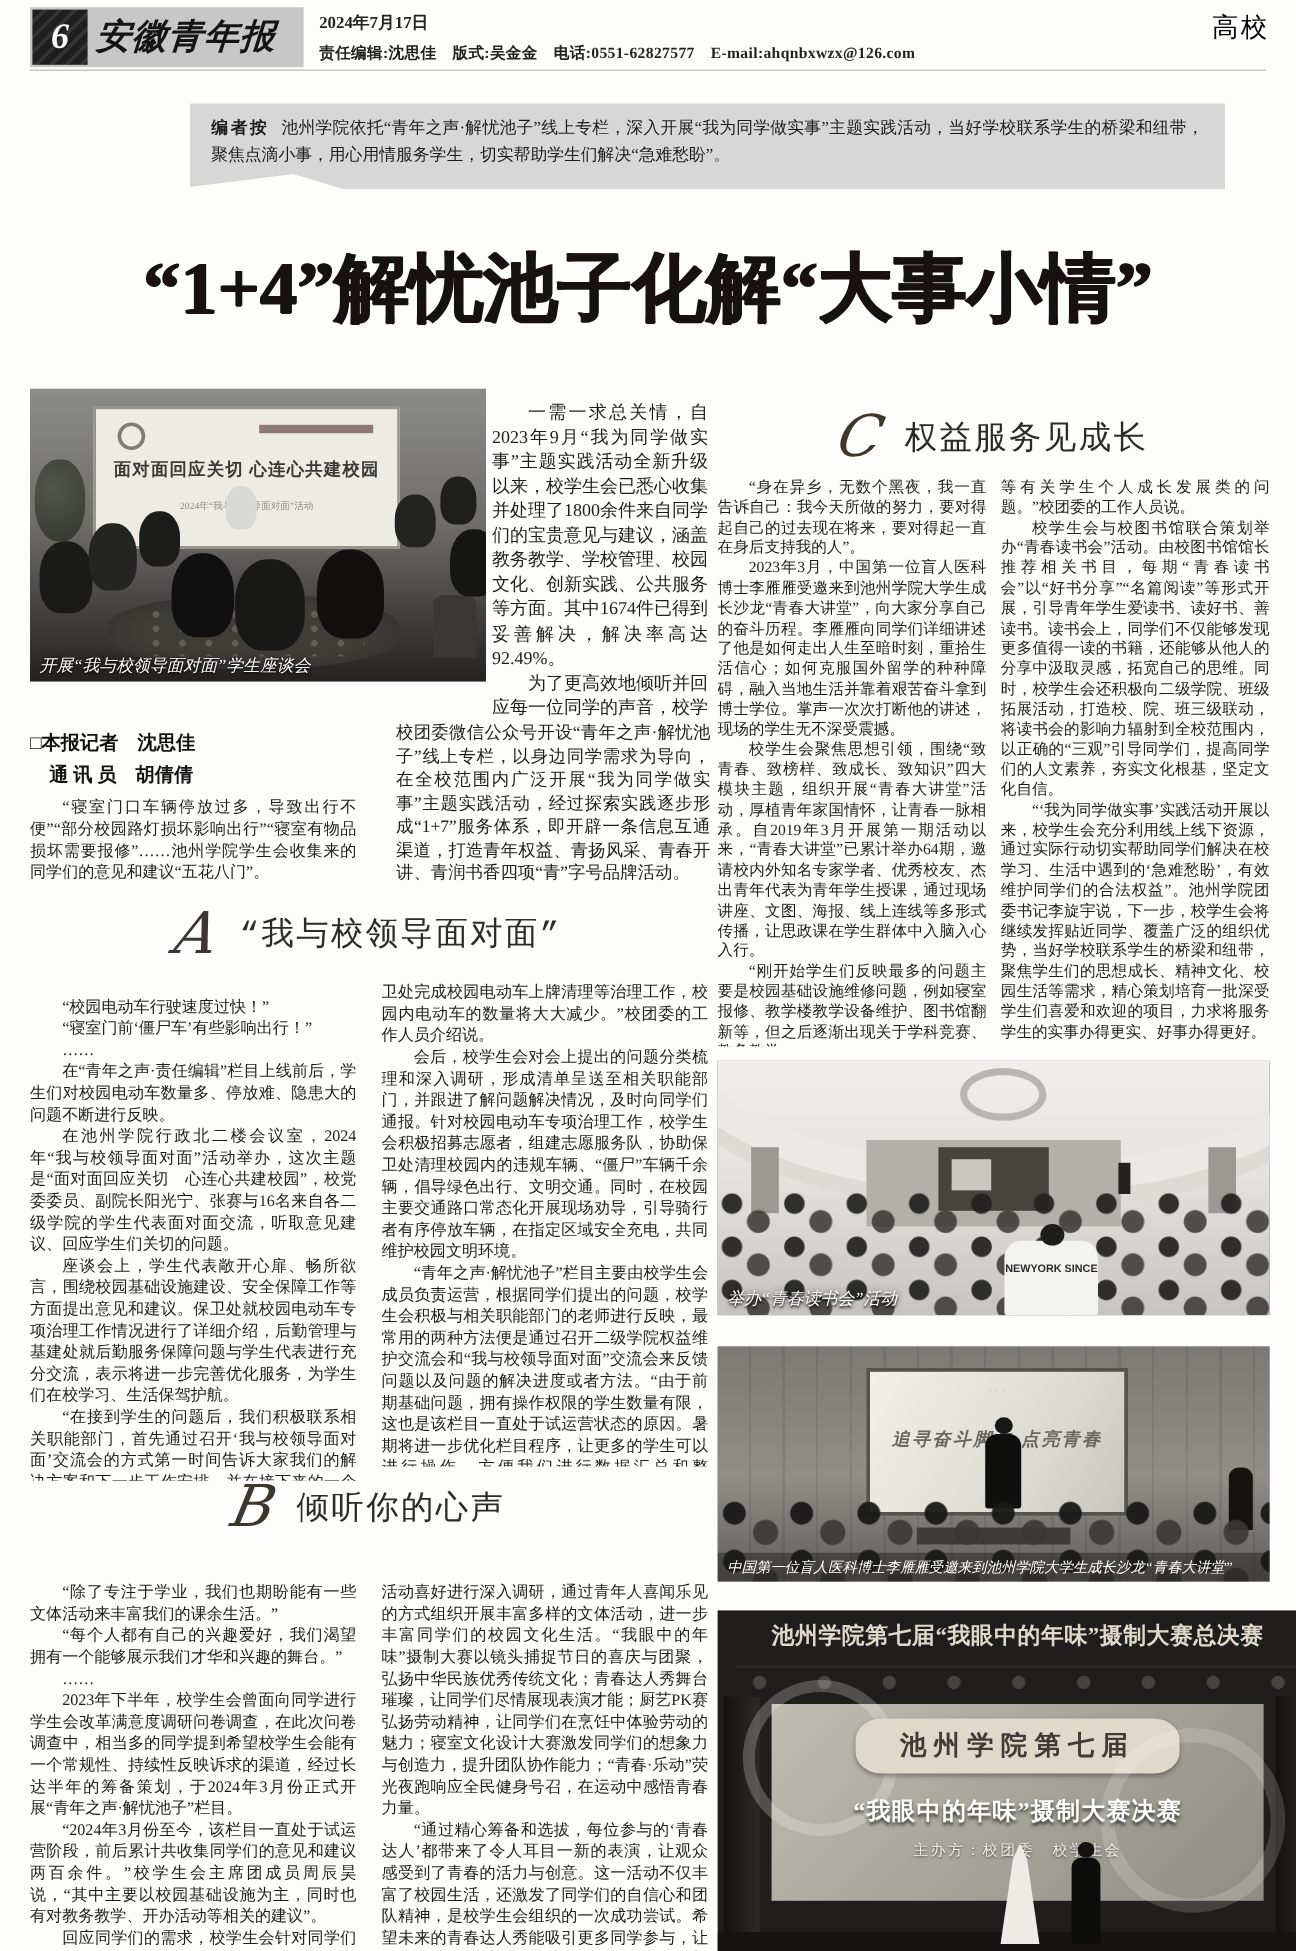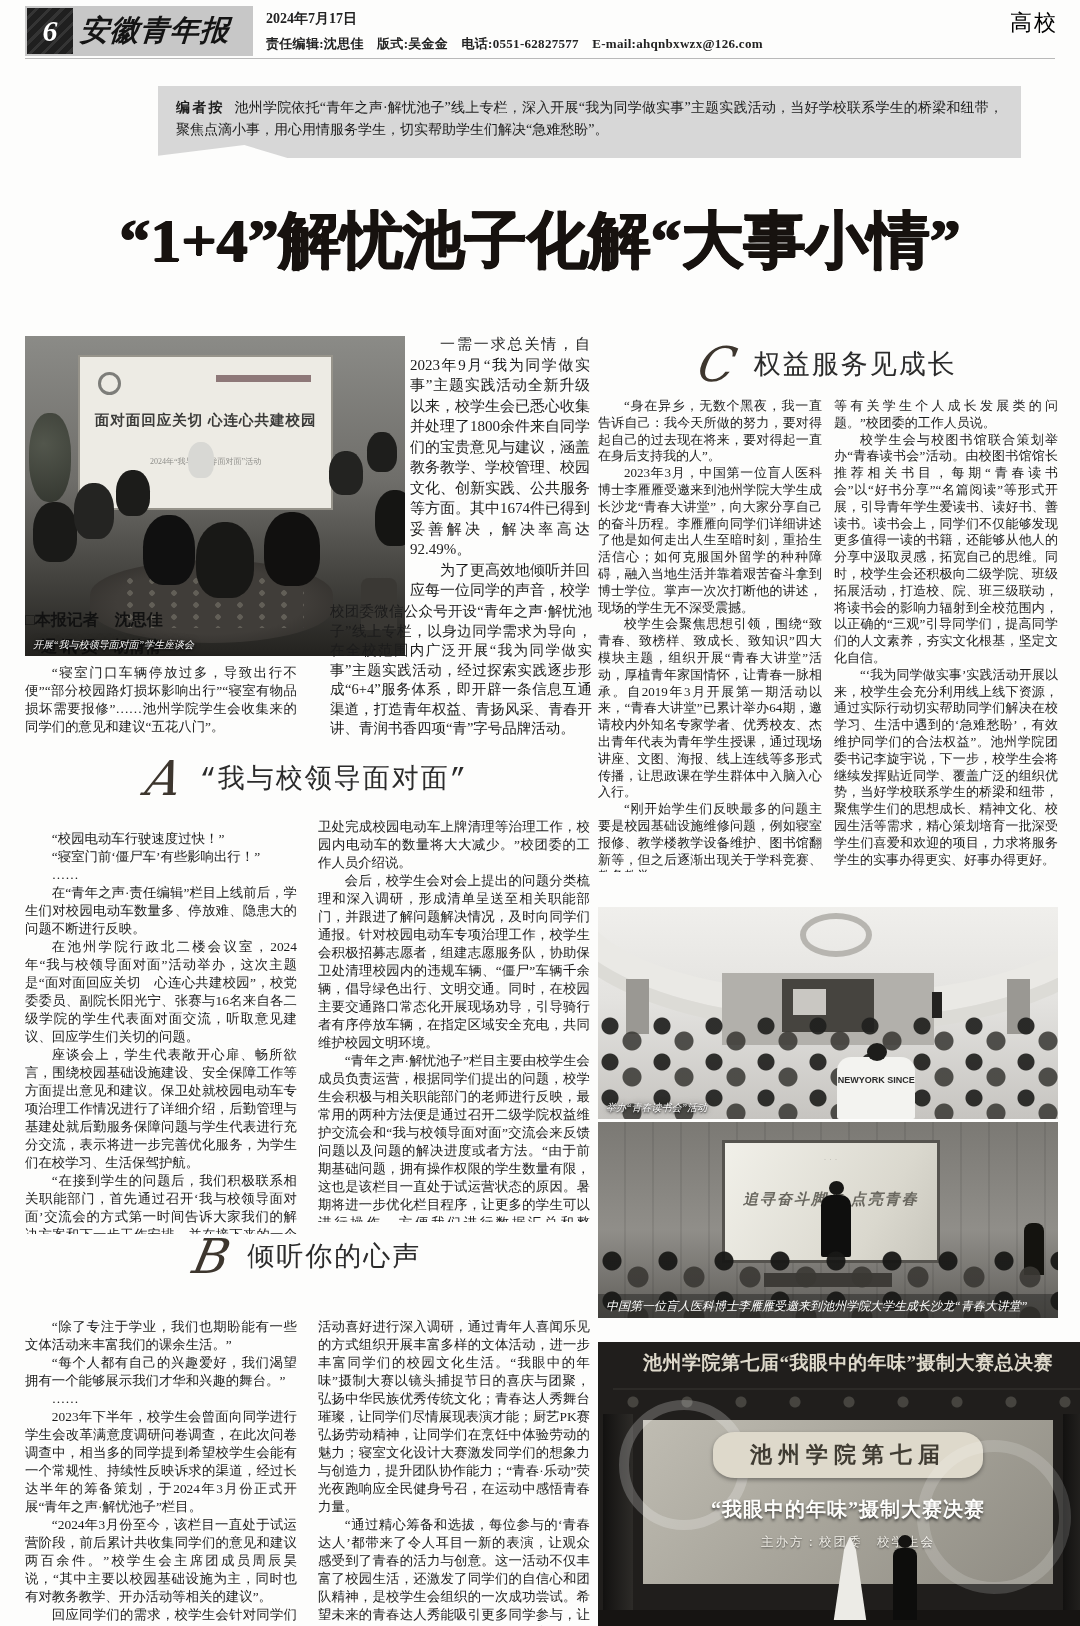--- a/index.html
+++ b/index.html
@@ -52,42 +52,42 @@
   .sec-head{display:flex;align-items:center;justify-content:center;gap:18px;}
   .head-a{left:25px;top:754px;width:565px;}
   .head-b{left:25px;top:1232px;width:565px;}
   .head-c{left:598px;top:340px;width:460px;}
   .script-letter{font-family:"DejaVu Serif",serif;font-style:italic;font-size:48px;line-height:1;
       color:#3d362e;transform:skewX(-12deg);}
   .sec-title{font-family:Liberation Mono, monospace;font-size:27px;color:#2b2b2b;letter-spacing:2px;}
 
   
   .photo{overflow:hidden;background:#777;}
-  .photo .cap{position:absolute;left:8px;bottom:4px;color:#fff;font-style:italic;font-size:10px;z-index:9;
+  .photo .cap{position:absolute;left:8px;bottom:4px;color:#fff;font-style:italic;font-size:14px;z-index:9;
       text-shadow:0 1px 2px rgba(0,0,0,.95),0 0 6px rgba(0,0,0,.6);}
   .blob{position:absolute;border-radius:46% 46% 38% 38%;}
 
   
-  .photo-meeting{left:25px;top:336px;width:380px;height:320px;}
+  .photo-meeting{left:25px;top:324px;width:380px;height:244px;}
   .p1-wall{position:absolute;inset:0;background:linear-gradient(180deg,#8b8b87,#6f6e6a 45%,#44433f 75%,#23221f);}
   .p1-screen{position:absolute;left:14%;top:6%;width:66%;height:47%;background:#edebe4;border:2px solid #97948b;}
   .p1-logo{position:absolute;left:7%;top:10%;width:17px;height:17px;border:3px solid #7d7d79;border-radius:50%;}
   .p1-band{position:absolute;right:8%;top:12%;width:38%;height:7px;background:#8e7878;}
   .p1-t1{position:absolute;top:36%;width:100%;text-align:center;font-size:14.5px;font-weight:bold;color:#3a3a38;letter-spacing:1px;}
   .p1-t2{position:absolute;top:66%;width:100%;text-align:center;font-size:8px;color:#8d8d89;}
   .p1-plant{position:absolute;left:1%;top:24%;width:11%;height:28%;border-radius:45%;
       background:radial-gradient(circle at 35% 35%,#52564c,#33362f);}
   .p1-table{position:absolute;left:17%;bottom:4%;width:64%;height:26%;border-radius:50%/42%;
       background:radial-gradient(ellipse at center,#403d39 55%,#2b2926);}
   .p1-table::after{content:"";position:absolute;inset:18% 12%;background:
       radial-gradient(circle,#6a675f 2.5px,transparent 3px);background-size:22px 12px;opacity:.8;}
   .p1-chair{position:absolute;right:2%;bottom:8%;width:36px;height:52px;background:#3a3834;border-radius:8px 8px 2px 2px;}
 
   
-  .photo-reading{left:598px;top:884px;width:460px;height:212px;margin-top:23px;}
+  .photo-reading{left:598px;top:884px;width:460px;height:212px;}
   .p2-bg{position:absolute;inset:0;background:linear-gradient(180deg,#f0efec,#e3e2df 45%,#c6c4c0 100%);}
   .p2-ceil{position:absolute;left:-12%;top:-66%;width:124%;height:112%;border-radius:50%;
       border:14px solid #dcdbd6;box-shadow:inset 0 0 0 26px #eae9e5;}
   .p2-logo{position:absolute;left:44%;top:3%;width:13%;height:15%;border-radius:50%;border:6px solid #b7b5b0;}
   .p2-wall{position:absolute;left:27%;top:31%;width:46%;height:34%;background:#b2b0ab;}
   .p2-screen{position:absolute;left:40%;top:34%;width:20%;height:25%;background:#46443f;}
   .p2-screen::after{content:"";position:absolute;left:12%;top:18%;width:36%;height:50%;background:#c9c7c2;}
   .p2-door{position:absolute;top:34%;width:5%;height:26%;background:#9a9893;}
   .p2-podium{position:absolute;left:72.5%;top:40%;width:10px;height:26px;background:#232220;}
   .p2-crowd{position:absolute;left:0;bottom:0;width:100%;height:48%;
@@ -198,21 +198,21 @@
     <div>　通 讯 员　胡倩倩</div>
   </div>
   <div class="abs intro col-left">
     <p>“寝室门口车辆停放过多，导致出行不便”“部分校园路灯损坏影响出行”“寝室有物品损坏需要报修”……池州学院学生会收集来的同学们的意见和建议“五花八门”。</p>
   </div>
   <div class="abs lead-narrow">
     <p>一需一求总关情，自2023年9月“我为同学做实事”主题实践活动全新升级以来，校学生会已悉心收集并处理了1800余件来自同学们的宝贵意见与建议，涵盖教务教学、学校管理、校园文化、创新实践、公共服务等方面。其中1674件已得到妥善解决，解决率高达92.49%。</p>
     <p>为了更高效地倾听并回应每一位同学的声音，校学生会依靠</p>
   </div>
   <div class="abs lead-wide">
-    <p class="cont">校团委微信公众号开设“青年之声·解忧池子”线上专栏，以身边同学需求为导向，在全校范围内广泛开展“我为同学做实事”主题实践活动，经过探索实践逐步形成“6+4”服务体系，即开辟一条信息互通渠道，打造青年权益、青扬风采、青春开讲、青润书香四项“青”字号品牌活动。</p>
+    <p class="cont">校团委微信公众号开设“青年之声·解忧池子”线上专栏，以身边同学需求为导向，在全校范围内广泛开展“我为同学做实事”主题实践活动，经过探索实践逐步形成“1+7”服务体系，即开辟一条信息互通渠道，打造青年权益、青扬风采、青春开讲、青润书香四项“青”字号品牌活动。</p>
   </div>
 
   <div class="abs sec-head head-a">
     <span class="script-letter">A</span>
     <span class="sec-title">“我与校领导面对面”</span>
   </div>
   <div class="abs a-col1 col-left">
     <p>“校园电动车行驶速度过快！”</p>
     <p>“寝室门前‘僵尸车’有些影响出行！”</p>
     <p>……</p>

